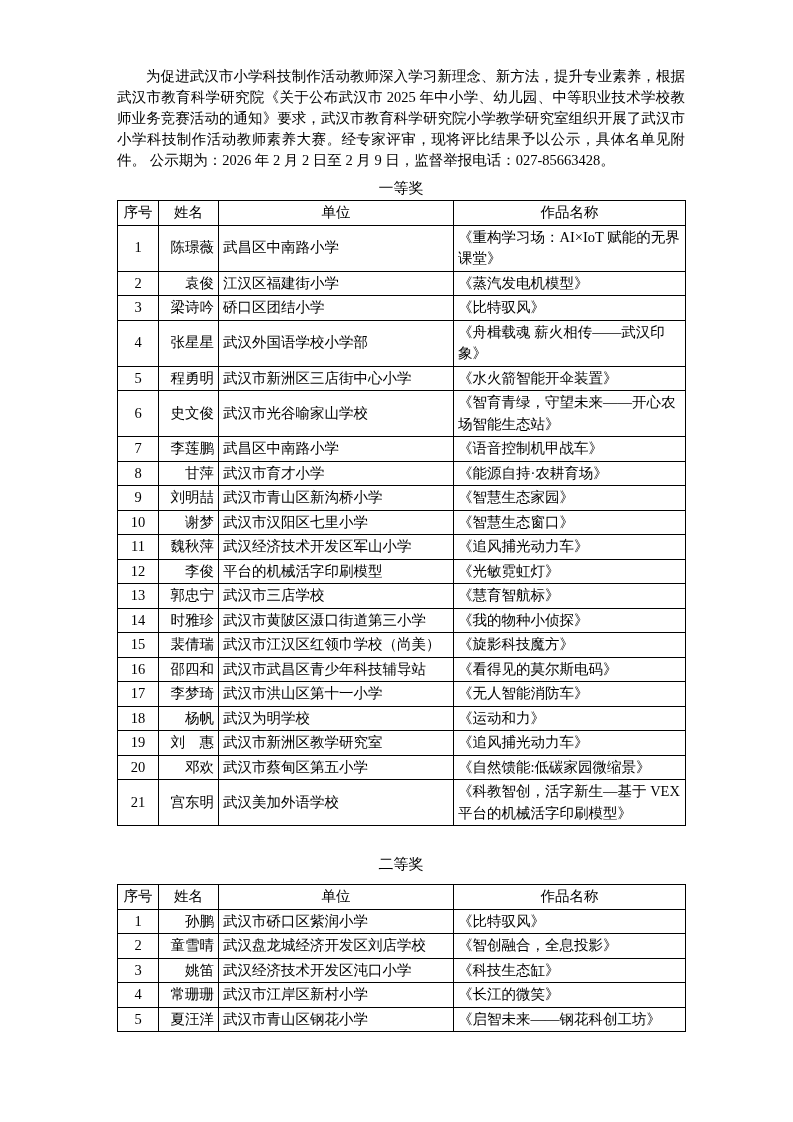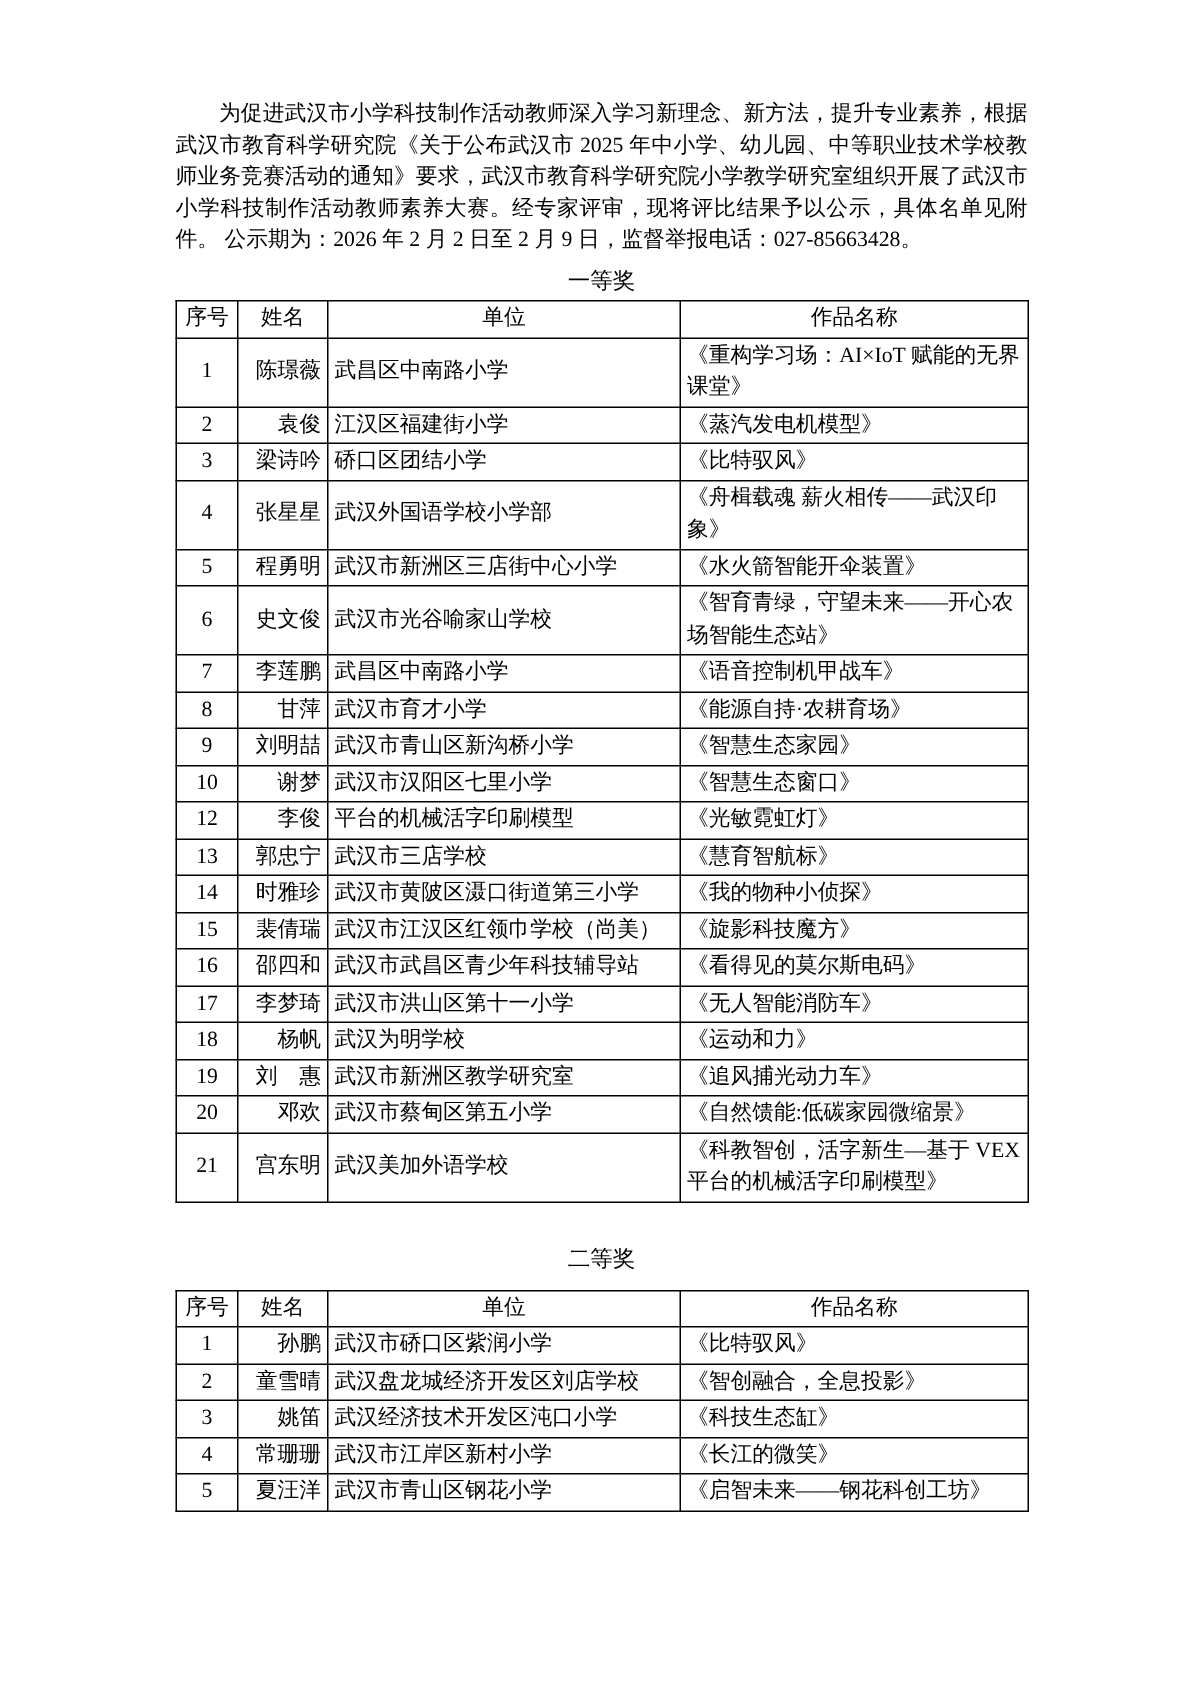--- a/index.html
+++ b/index.html
@@ -144,20 +144,26 @@
             <td class="col-unit">武汉市青山区新沟桥小学</td>
             <td class="col-work">《智慧生态家园》</td>
           </tr>
           <tr>
             <td class="col-no">10</td>
             <td class="col-name">谢梦</td>
             <td class="col-unit">武汉市汉阳区七里小学</td>
             <td class="col-work">《智慧生态窗口》</td>
           </tr>
           <tr>
+            <td class="col-no">11</td>
+            <td class="col-name">魏秋萍</td>
+            <td class="col-unit">武汉经济技术开发区军山小学</td>
+            <td class="col-work">《追风捕光动力车》</td>
+          </tr>
+          <tr>
             <td class="col-no">12</td>
             <td class="col-name">李俊</td>
             <td class="col-unit">平台的机械活字印刷模型</td>
             <td class="col-work">《光敏霓虹灯》</td>
           </tr>
           <tr>
             <td class="col-no">13</td>
             <td class="col-name">郭忠宁</td>
             <td class="col-unit">武汉市三店学校</td>
             <td class="col-work">《慧育智航标》</td>

